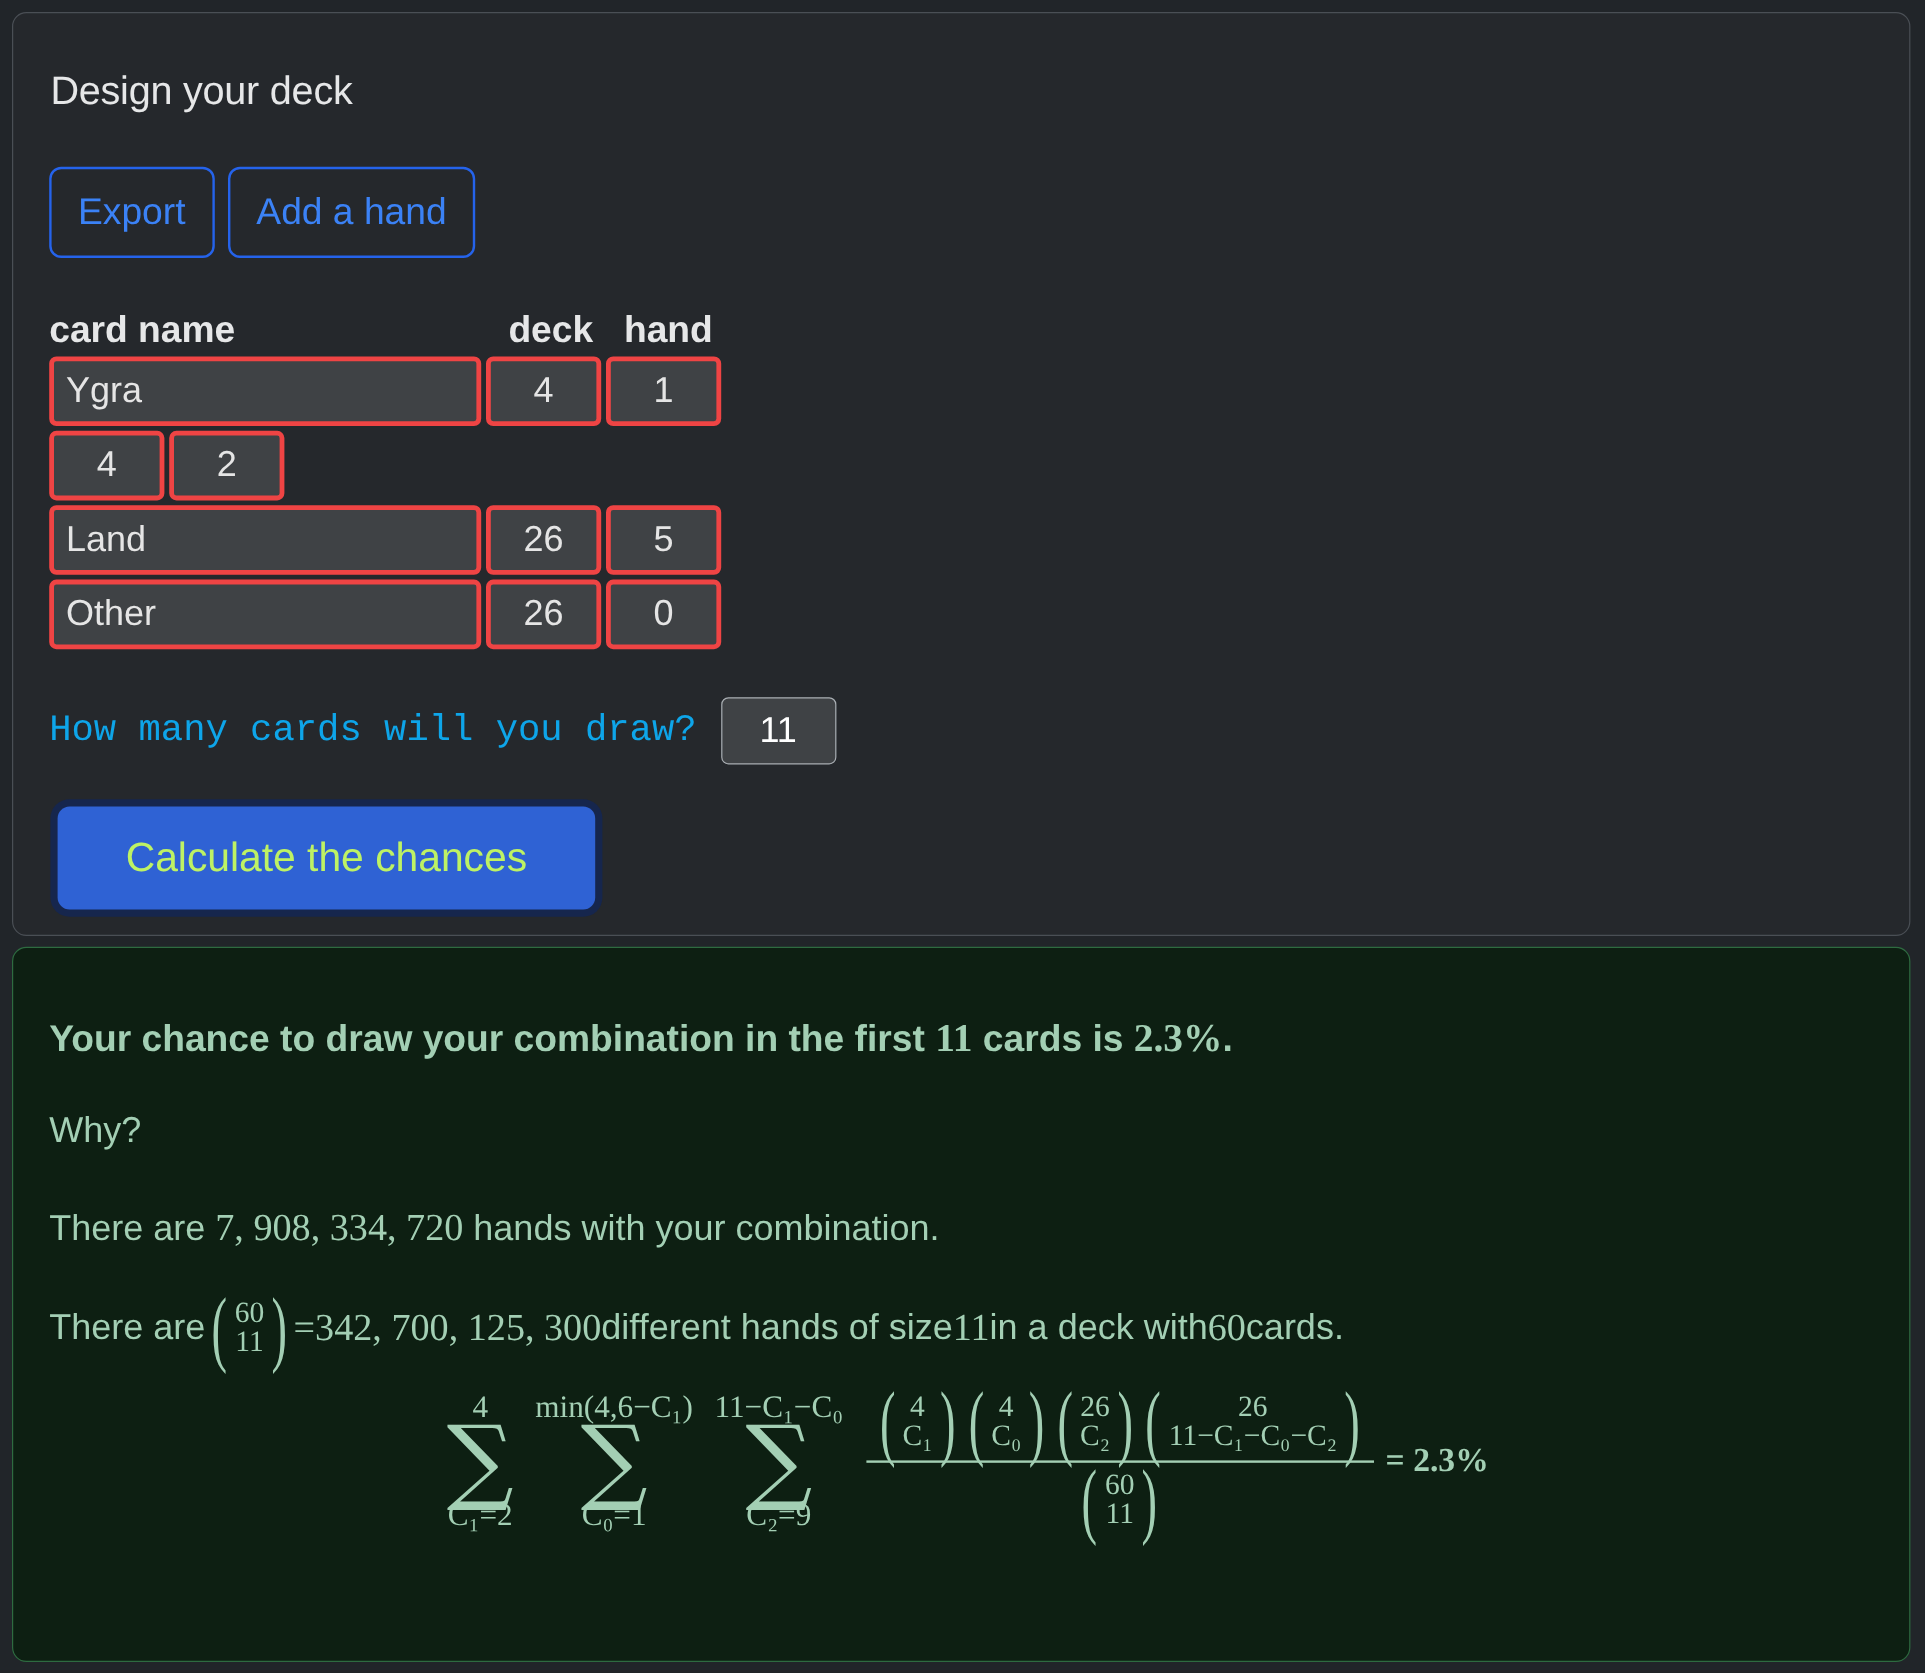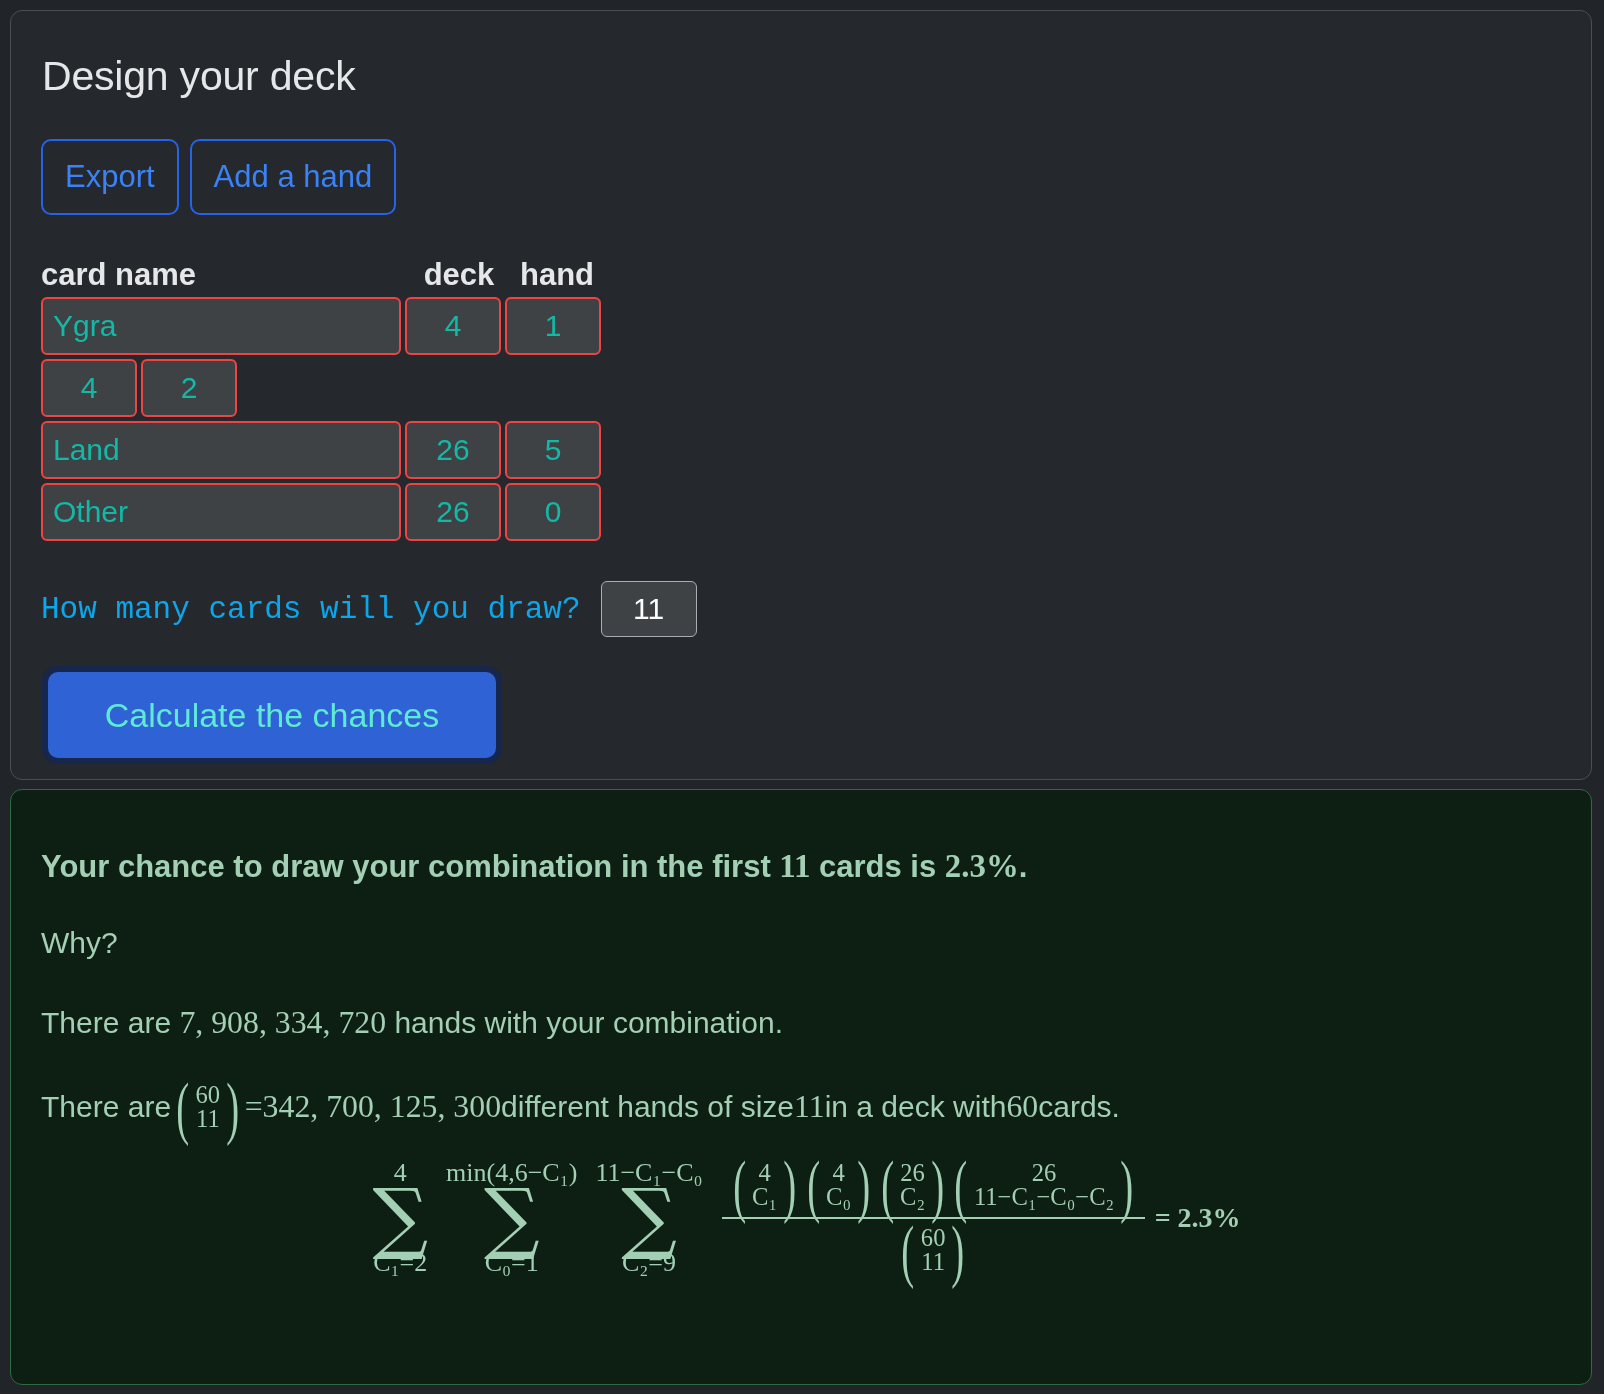--- a/index.html
+++ b/index.html
@@ -32,21 +32,21 @@
     box-sizing: border-box;
     background: #25282c;
     border: 1px solid #4a4f55;
     border-radius: 12px;
   }
 
   .card-title {
     position: absolute;
     left: 31px;
     top: 42px;
-    font-size: 41px;
+    font-size: 33px;
     line-height: 46px;
     color: #e6e7e8;
     letter-spacing: -0.2px;
     white-space: nowrap;
   }
 
   .btn-row {
     position: absolute;
     left: 30px;
     top: 128px;
@@ -91,23 +91,23 @@
 
   .tr {
     display: flex;
     gap: 4px;
     margin-top: 4px;
   }
   .cell-input {
     box-sizing: border-box;
     height: 58px;
     background: #3f4245;
-    border: 2px solid #ef4444;
+    border: 4px solid #ef4444;
     border-radius: 6px;
-    color: #14b8a6;
+    color: #e5e5e5;
     font-family: "Liberation Sans", sans-serif;
     font-size: 30px;
     line-height: 54px;
     padding: 0;
     outline: none;
   }
   .cell-input.name {
     width: 360px;
     text-align: left;
     padding-left: 10px;
@@ -152,21 +152,21 @@
     position: absolute;
     left: 37px;
     top: 661px;
     box-sizing: border-box;
     width: 448px;
     height: 86px;
     background: #2f62d4;
     border: none;
     border-radius: 10px;
     box-shadow: 0 0 0 6px #16264d;
-    color: #5eead4;
+    color: #bef264;
     font-family: "Liberation Sans", sans-serif;
     font-size: 34px;
     line-height: 86px;
     cursor: pointer;
     padding: 0;
   }
 
   
   .result-alert {
     position: absolute;

